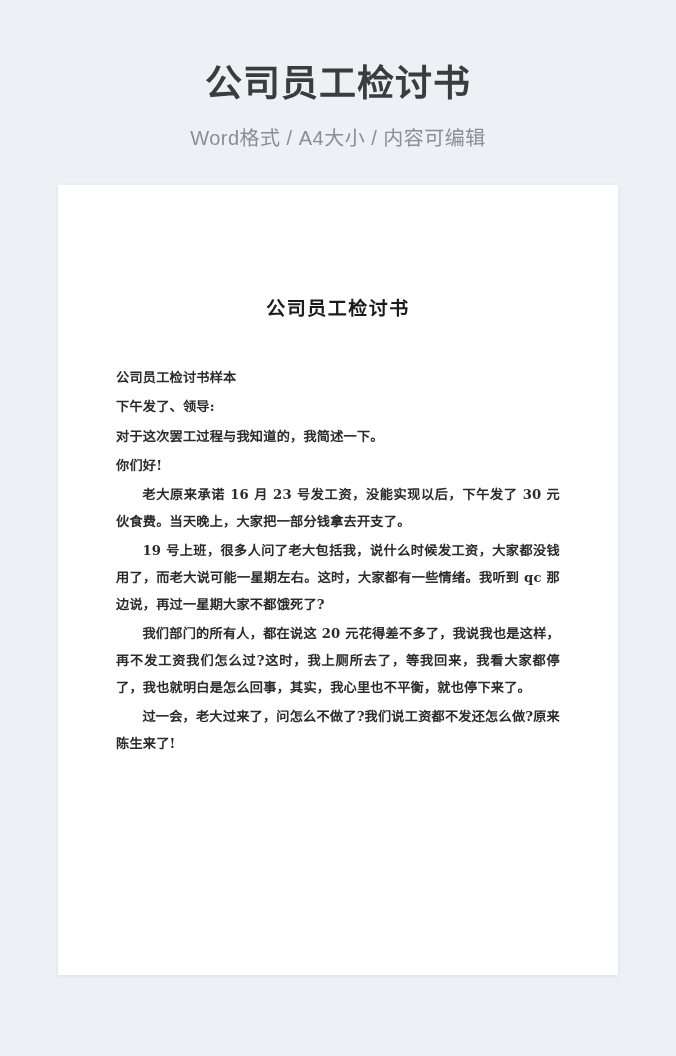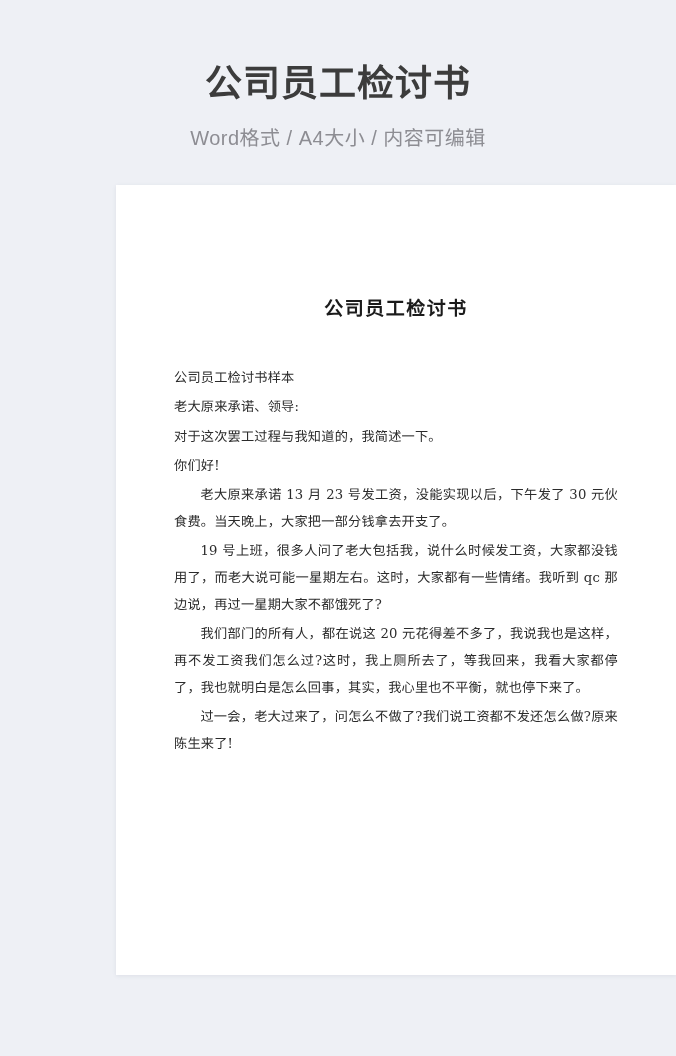--- a/index.html
+++ b/index.html
@@ -14,21 +14,21 @@
     background: #eef0f5;
     font-family: "Liberation Sans", "DejaVu Sans", sans-serif;
     overflow: hidden;
   }
 
   .page-wrap {
     width: 676px;
     height: 1056px;
     display: flex;
     flex-direction: column;
-    align-items: flex-end;
+    align-items: center;
     background: #eef0f5;
   }
 
   .header {
     width: 100%;
     text-align: center;
     padding-top: 62px;
   }
 
   .header-title {
@@ -80,20 +80,21 @@
   }
 
   .doc-para {
     font-family: "DejaVu Serif", "Liberation Serif", serif;
     font-size: 13.2px;
     color: #2b2b2b;
     line-height: 2.05;
     margin: 0 0 2px 0;
     text-align: justify;
     letter-spacing: 0.2px;
+    font-weight: bold;
   }
 
   .indent {
     text-indent: 2em;
   }
 
   .no-indent {
     text-indent: 0;
   }
 </style>
@@ -105,24 +106,24 @@
   <div class="header">
     <h1 class="header-title">公司员工检讨书</h1>
     <div class="header-subtitle">Word格式 / A4大小 / 内容可编辑</div>
   </div>
 
   <div class="doc-outer">
     <div class="doc-sheet">
       <div class="doc-title">公司员工检讨书</div>
       <div class="doc-body">
         <p class="doc-para no-indent">公司员工检讨书样本</p>
-        <p class="doc-para no-indent">老大原来承诺、领导:</p>
+        <p class="doc-para no-indent">下午发了、领导:</p>
         <p class="doc-para no-indent">对于这次罢工过程与我知道的，我简述一下。</p>
         <p class="doc-para no-indent">你们好!</p>
-        <p class="doc-para indent">老大原来承诺 13 月 23 号发工资，没能实现以后，下午发了 30 元伙食费。当天晚上，大家把一部分钱拿去开支了。</p>
+        <p class="doc-para indent">老大原来承诺 16 月 23 号发工资，没能实现以后，下午发了 30 元伙食费。当天晚上，大家把一部分钱拿去开支了。</p>
         <p class="doc-para indent">19 号上班，很多人问了老大包括我，说什么时候发工资，大家都没钱用了，而老大说可能一星期左右。这时，大家都有一些情绪。我听到 qc 那边说，再过一星期大家不都饿死了?</p>
         <p class="doc-para indent">我们部门的所有人，都在说这 20 元花得差不多了，我说我也是这样，再不发工资我们怎么过?这时，我上厕所去了，等我回来，我看大家都停了，我也就明白是怎么回事，其实，我心里也不平衡，就也停下来了。</p>
         <p class="doc-para indent">过一会，老大过来了，问怎么不做了?我们说工资都不发还怎么做?原来陈生来了!</p>
       </div>
     </div>
   </div>
 
 </div>
 
 </body></html>

